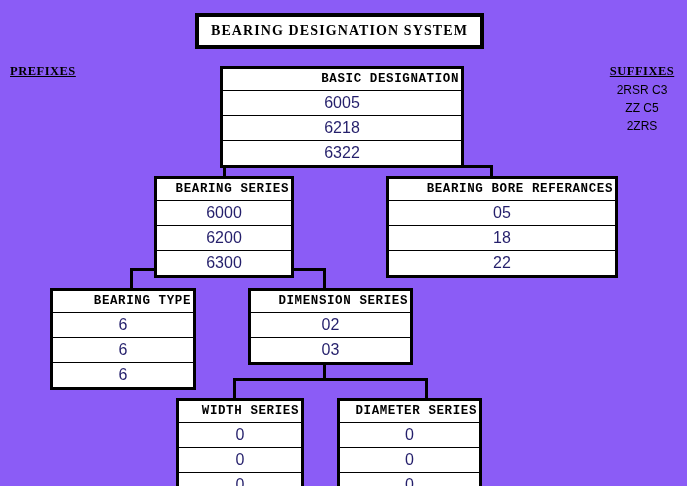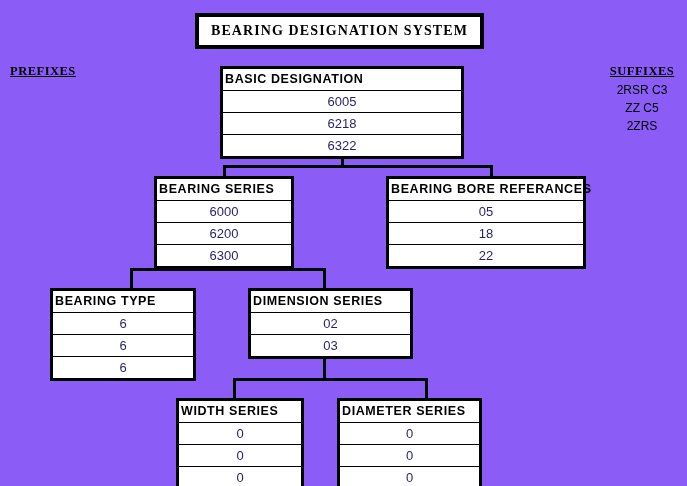--- a/index.html
+++ b/index.html
@@ -23,37 +23,37 @@
   .node {
     position: absolute;
     box-sizing: border-box;
     border: 3px solid #000000;
     background: #ffffff;
     z-index: 5;
   }
   .node .hdr {
     box-sizing: border-box;
     width: 100%;
-    text-align: left;
-    font-family: Liberation Sans, sans-serif;
+    text-align: right;
+    font-family: Liberation Mono, monospace;
     font-weight: bold;
     font-size: 12.5px;
     letter-spacing: 0.6px;
     color: #000000;
     line-height: 1;
     padding: 4px 2px 4px 2px;
     border-bottom: 1px solid #000000;
     white-space: nowrap;
   }
   .node .row {
     box-sizing: border-box;
     width: 100%;
     text-align: center;
     font-family: "Liberation Sans", sans-serif;
-    font-size: 13px;
+    font-size: 16px;
     color: #241f6b;
     line-height: 1;
     padding: 4px 2px 4px 2px;
     border-bottom: 1px solid #000000;
     white-space: nowrap;
   }
   .node .row.last {
     border-bottom: none;
   }
 
@@ -158,21 +158,21 @@
     <div class="row last">6322</div>
   </div>
 
   <div class="node" id="node-bearing-series" style="left:154px; top:176px; width:140px;">
     <div class="hdr">BEARING SERIES</div>
     <div class="row">6000</div>
     <div class="row">6200</div>
     <div class="row last">6300</div>
   </div>
 
-  <div class="node" id="node-bearing-bore-references" style="left:386px; top:176px; width:200px;">
+  <div class="node" id="node-bearing-bore-references" style="left:386px; top:176px; width:232px;">
     <div class="hdr">BEARING BORE REFERANCES</div>
     <div class="row">05</div>
     <div class="row">18</div>
     <div class="row last">22</div>
   </div>
 
   <div class="node" id="node-bearing-type" style="left:50px; top:288px; width:146px;">
     <div class="hdr">BEARING TYPE</div>
     <div class="row">6</div>
     <div class="row">6</div>

